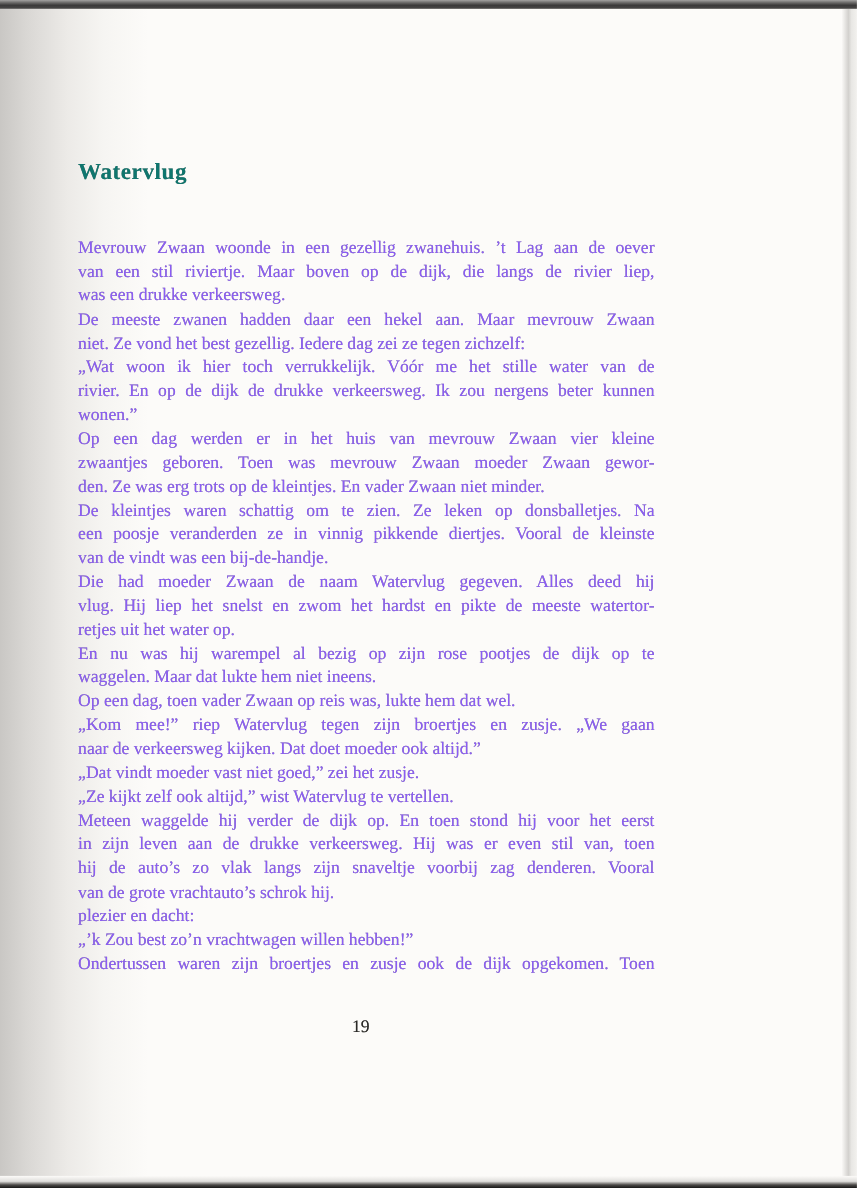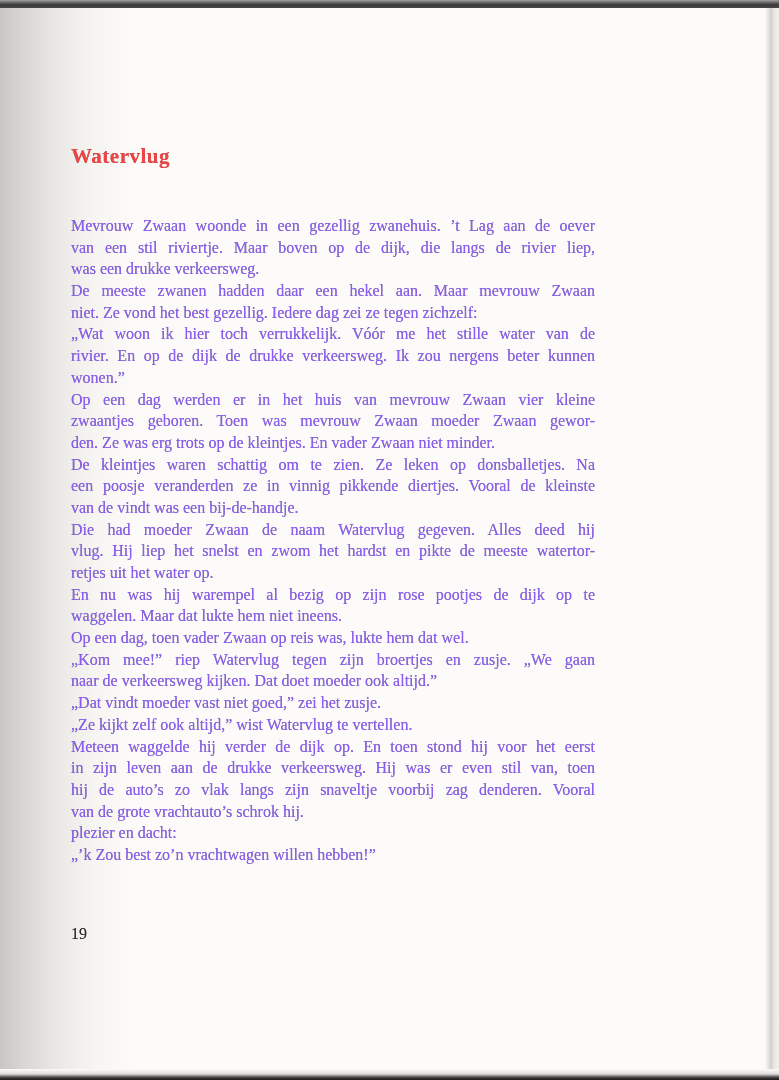--- a/index.html
+++ b/index.html
@@ -31,21 +31,21 @@
   .edge-right {
     position: absolute; right: 0; top: 8px; width: 14px; height: 1061px;
     background: linear-gradient(to right, rgba(252,251,249,0) 0%, rgba(203,201,198,0.85) 45%, #e8e7e4 65%, #f2f1ee 100%);
   }
   
   .title {
     position: absolute; left: 71px; top: 144px;
     margin: 0;
     font-size: 21px; font-weight: bold;
     letter-spacing: 0.5px;
-    color: #ef4444;
+    color: #0f766e;
     text-shadow: 0 0 0.5px rgba(23,22,21,0.55);
   }
   .body-block {
     position: absolute; left: 71px; top: 215px;
     width: 524px;
     font-size: 16px;
     color: #8b5cf6;
     text-shadow: 0 0 0.4px rgba(36,35,33,0.5);
   }
   .ln {
@@ -55,21 +55,21 @@
     text-align-last: justify;
     overflow: visible;
   }
   .ln.end {
     text-align: center;
     text-align-last: left;
   }
   .page-number {
     position: absolute; left: 71px; top: 925px;
     width: 514px;
-    text-align: left;
+    text-align: center;
     font-size: 16px;
     color: #2a2927;
     text-shadow: 0 0 0.4px rgba(42,41,39,0.5);
   }
 </style>
 </head>
 <body>
 
 <div class="page">
 
@@ -104,17 +104,18 @@
     <div class="ln">„Kom mee!” riep Watervlug tegen zijn broertjes en zusje. „We gaan</div>
     <div class="ln end">naar de verkeersweg kijken. Dat doet moeder ook altijd.”</div>
     <div class="ln end">„Dat vindt moeder vast niet goed,” zei het zusje.</div>
     <div class="ln end">„Ze kijkt zelf ook altijd,” wist Watervlug te vertellen.</div>
     <div class="ln">Meteen waggelde hij verder de dijk op. En toen stond hij voor het eerst</div>
     <div class="ln">in zijn leven aan de drukke verkeersweg. Hij was er even stil van, toen</div>
     <div class="ln">hij de auto’s zo vlak langs zijn snaveltje voorbij zag denderen. Vooral</div>
     <div class="ln end">van de grote vrachtauto’s schrok hij.</div>
     <div class="ln end">plezier en dacht:</div>
     <div class="ln end">„’k Zou best zo’n vrachtwagen willen hebben!”</div>
+    <div class="ln">Ondertussen waren zijn broertjes en zusje ook de dijk opgekomen. Toen</div>
   </div>
 
   <div class="page-number">19</div>
 
 </div>
 
 </body></html>

